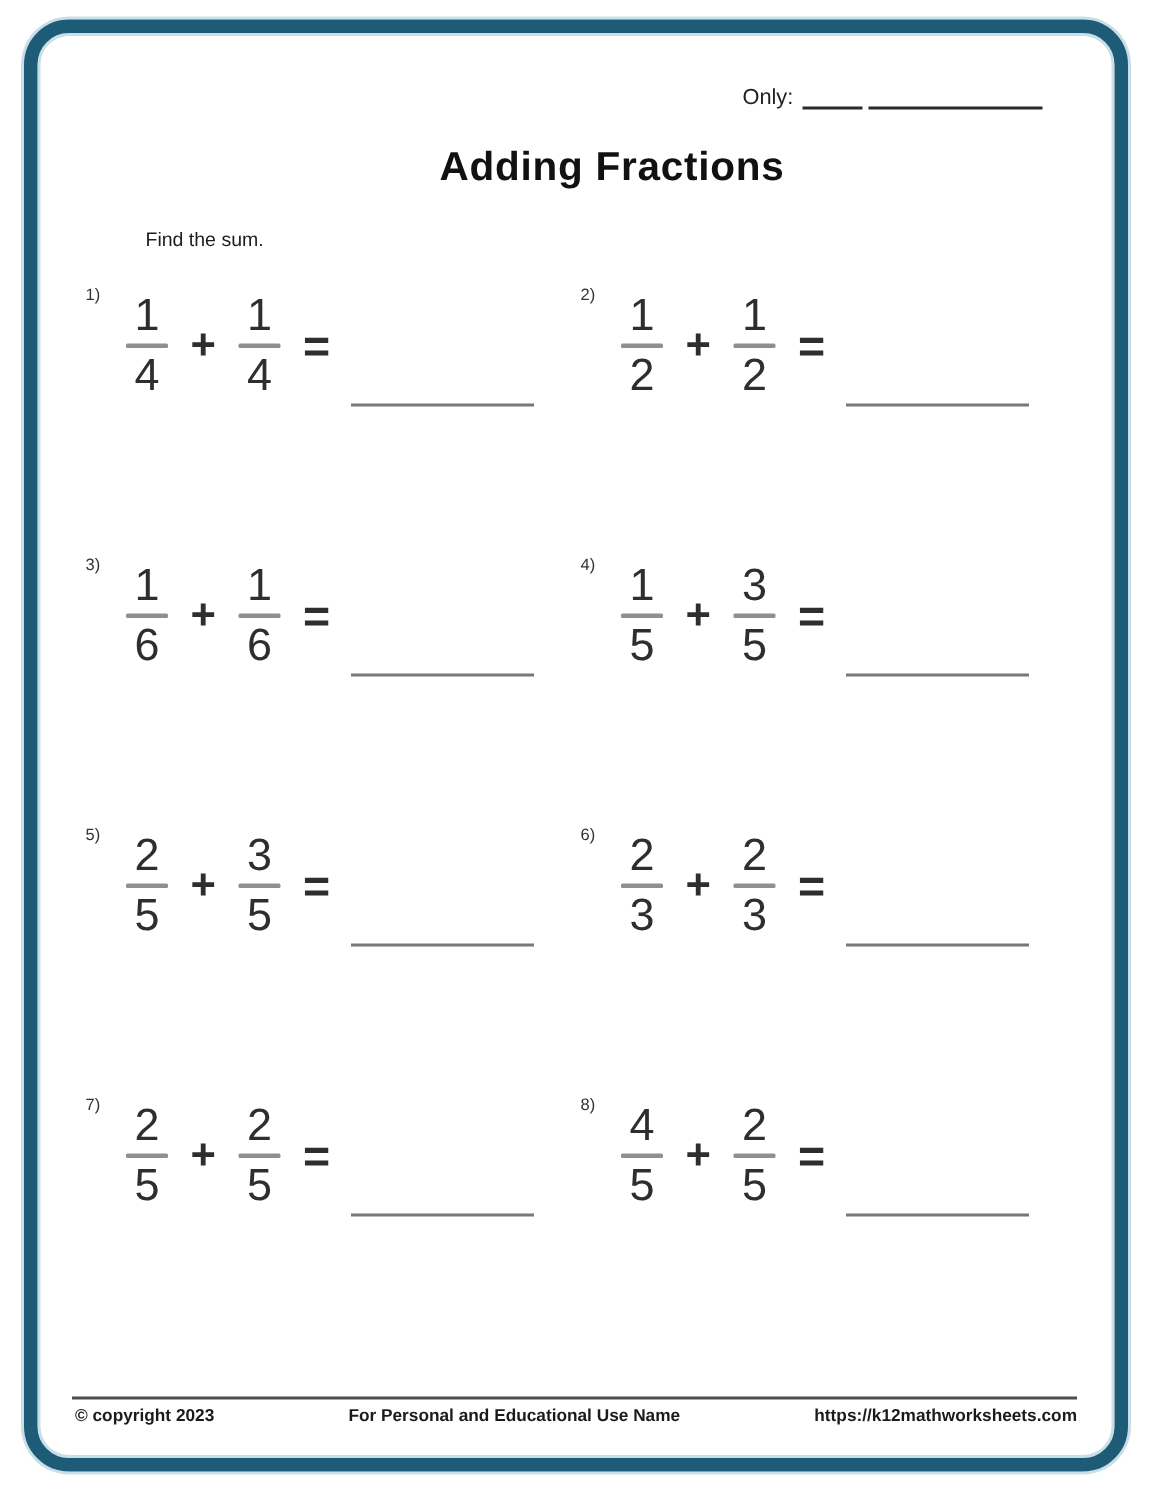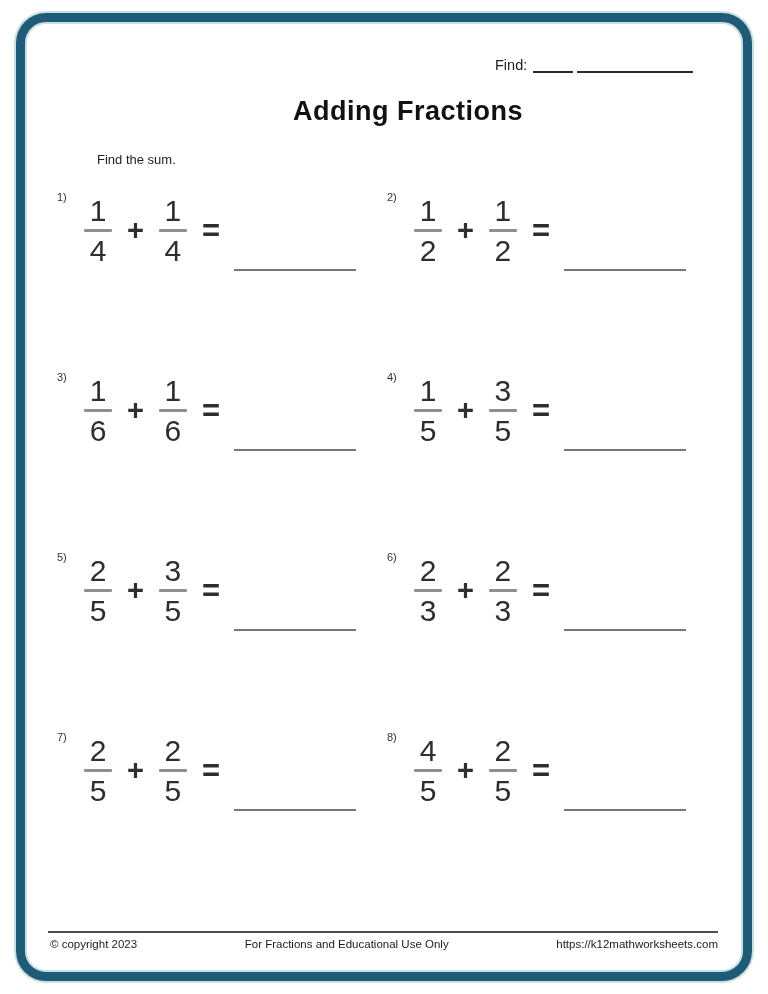--- a/index.html
+++ b/index.html
@@ -83,30 +83,30 @@
     transform: translateY(4px);
   }
   
   .footer-rule {
     position: absolute; left: 48px; right: 50px; top: 931px;
     border-top: 2px solid #4d4d4d;
   }
   .footer-row {
     position: absolute; left: 50px; right: 50px; top: 938px;
     display: flex; justify-content: space-between; align-items: center;
-    font-size: 11.5px; color: #1b1b1b;
+    font-size: 11.5px; color: #1b1b1b; font-weight: bold;
   }
 </style>
 </head>
 <body>
 
 <div class="border-frame"></div>
 
 <div class="name-row">
-  <span class="name-label">Find:</span>
+  <span class="name-label">Only:</span>
   <span class="name-line-seg seg1"></span>
   <span class="name-line-seg seg2"></span>
 </div>
 
 <div class="title">Adding Fractions</div>
 
 <div class="instruction">Find the sum.</div>
 
 <div class="grid">
 
@@ -260,15 +260,15 @@
       <span class="eq">=</span>
       <span class="blank"></span>
     </div>
   </div>
 
 </div>
 
 <div class="footer-rule"></div>
 <div class="footer-row">
   <span>© copyright 2023</span>
-  <span>For Fractions and Educational Use Only</span>
+  <span>For Personal and Educational Use Name</span>
   <span>https://k12mathworksheets.com</span>
 </div>
 
 </body></html>

